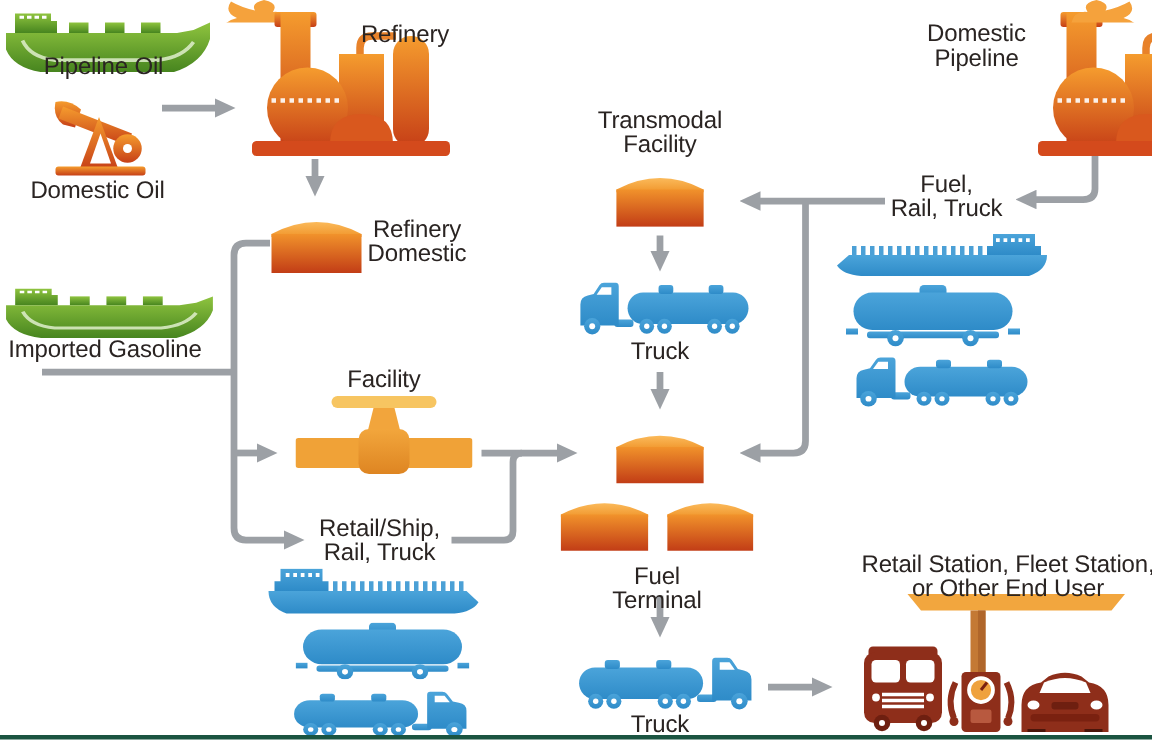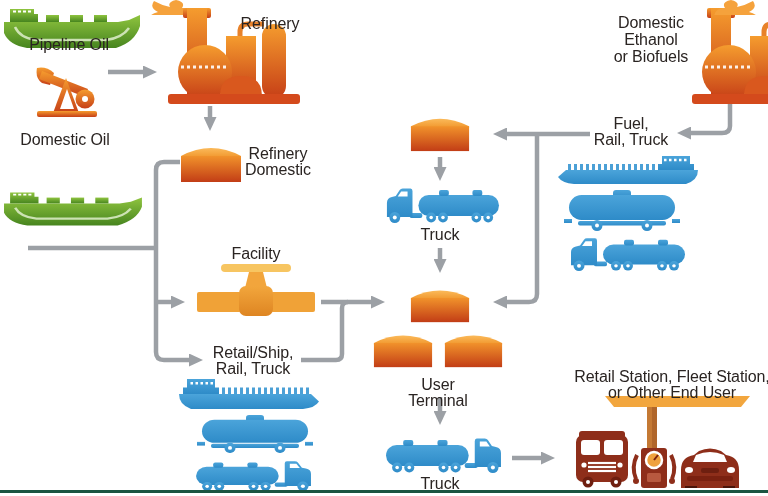--- a/index.html
+++ b/index.html
@@ -260,38 +260,42 @@
       <ellipse cx="10" cy="22" rx="4" ry="3" fill="#fff"></ellipse>
         <ellipse cx="52" cy="22" rx="4" ry="3" fill="#fff"></ellipse>
       <rect x="22" y="20" width="18" height="5" rx="2" fill="#6E1F10"></rect>
       <rect x="8" y="28" width="46" height="5" rx="2.5" fill="#7A2110"></rect>
       <rect x="6" y="38" width="12" height="4" fill="#4A150A"></rect>
         <rect x="44" y="38" width="12" height="4" fill="#4A150A"></rect>
     </g>
   </svg>
 
   <div class="lbl" style="left:9px;top:37px;width:120px">Pipeline Oil</div>
-  <div class="lbl" style="left:5px;top:132px;width:120px">Domestic Oil</div>
+  <div class="lbl" style="left:5px;top:120px;width:120px">Domestic Oil</div>
   <div class="lbl" style="left:235px;top:16px;width:70px">Refinery</div>
   <div class="lbl" style="left:243px;top:146px;width:70px">
     <span>Refinery</span>
     <span>Domestic</span>
   </div>
+  <div class="lbl" style="left:0;top:226px;width:140px">Imported Gasoline</div>
   <div class="lbl" style="left:216px;top:246px;width:80px">Facility</div>
   <div class="lbl" style="left:208px;top:345px;width:90px">
     <span>Retail/Ship,</span>
     <span>Rail, Truck</span>
   </div>
+  <div class="lbl" style="left:395px;top:73px;width:90px">
+    <span>Transmodal</span>
+    <span>Facility</span>
+  </div>
   <div class="lbl" style="left:408px;top:227px;width:64px">Truck</div>
-  <div class="lbl" style="left:393px;top:377px;width:90px">User Terminal</div>
+  <div class="lbl" style="left:393px;top:377px;width:90px">Fuel Terminal</div>
   <div class="lbl" style="left:408px;top:476px;width:64px">Truck</div>
   <div class="lbl" style="left:601px;top:14px;width:100px;line-height:17px">
     <span>Domestic</span>
-    <span>Ethanol</span>
-    <span>or Biofuels</span>
+    <span>Pipeline</span>
   </div>
   <div class="lbl" style="left:586px;top:116px;width:90px">
     <span>Fuel,</span>
     <span>Rail, Truck</span>
   </div>
   <div class="lbl" style="left:562px;top:369px;width:220px">
     <span>Retail Station, Fleet Station,</span>
     <span>or Other End User</span>
   </div>
 

